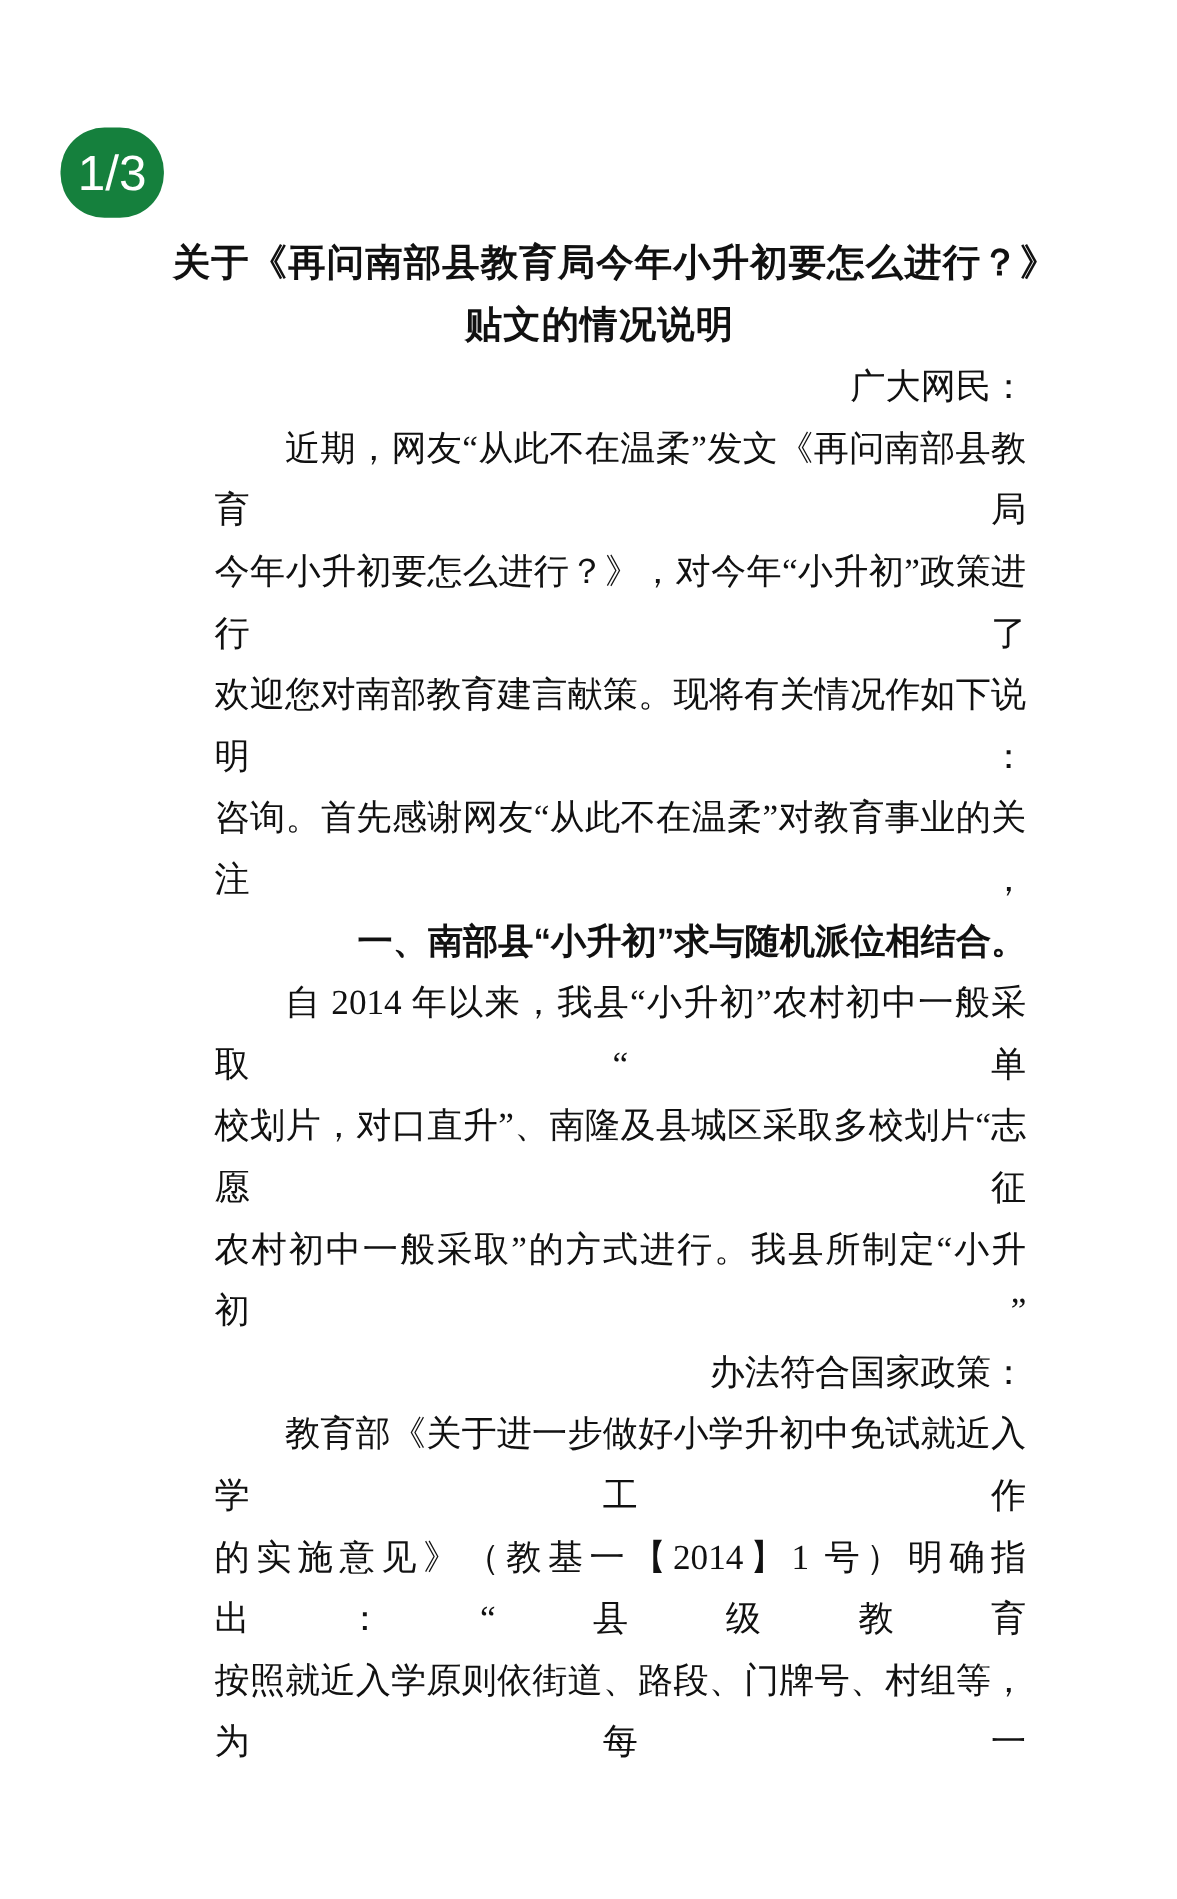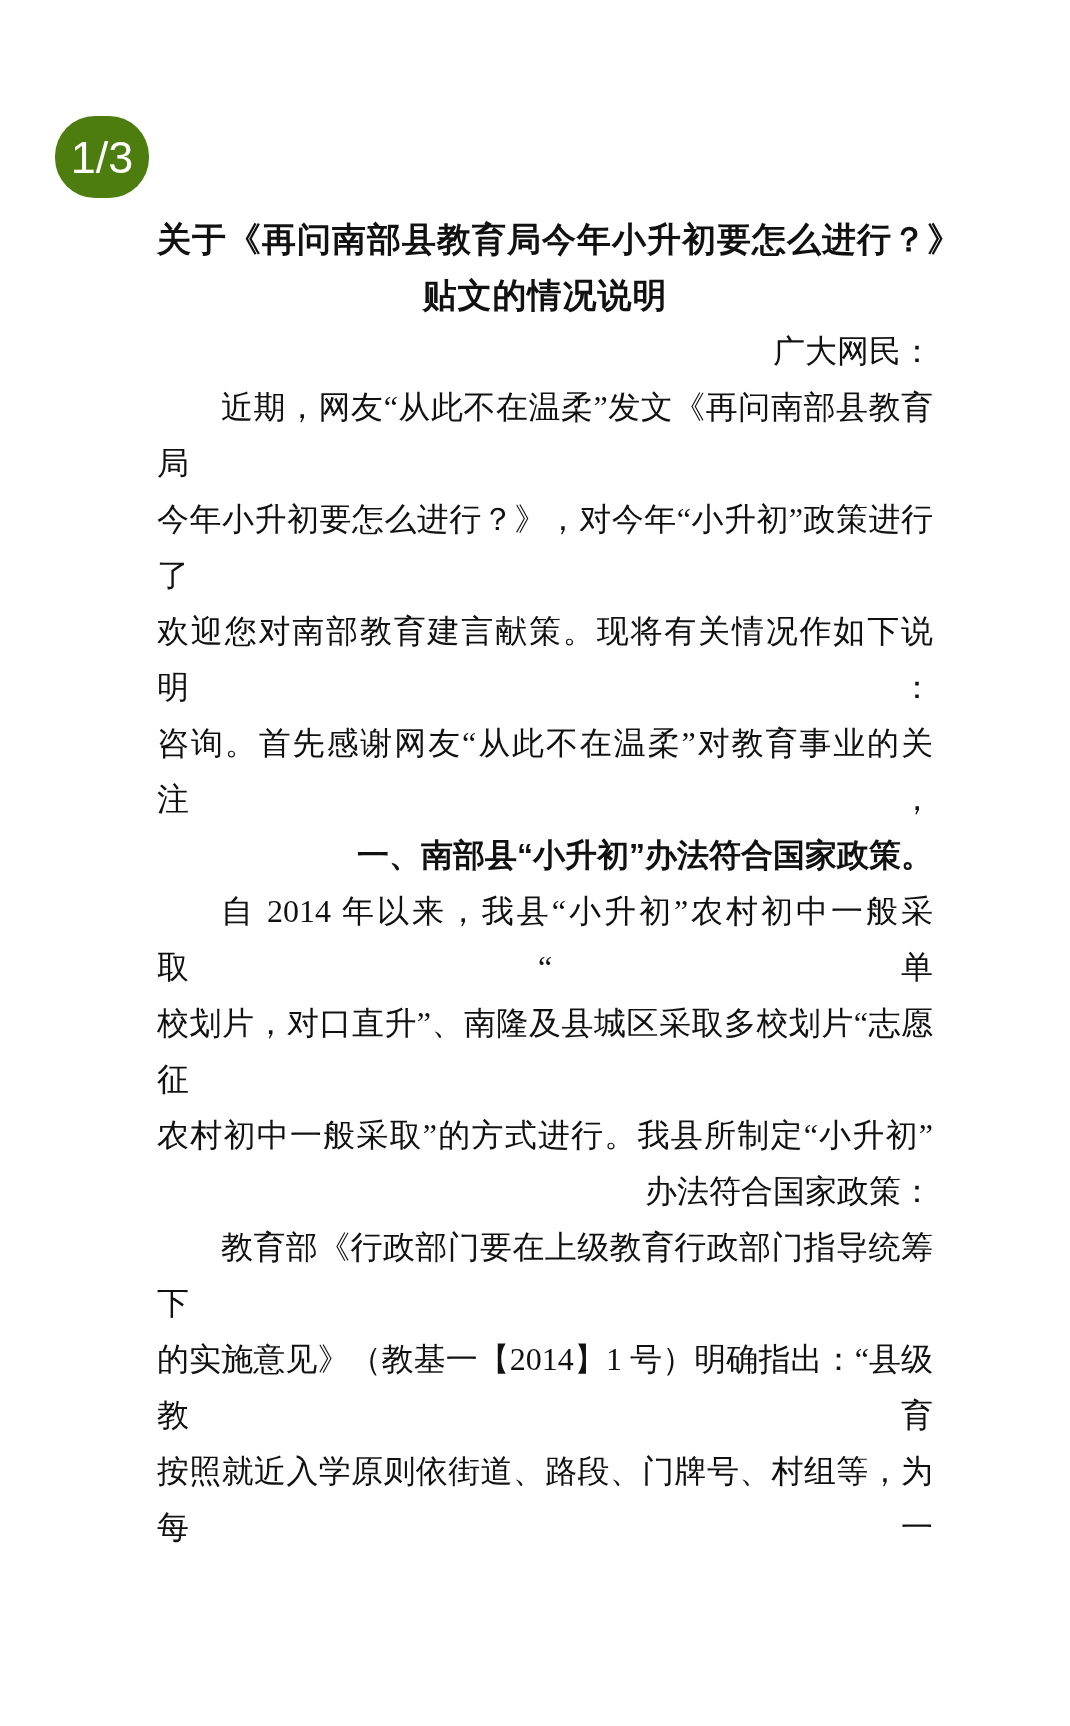--- a/index.html
+++ b/index.html
@@ -11,21 +11,21 @@
     color: #111111;
     font-family: "Liberation Serif", "DejaVu Serif", serif;
     overflow: hidden;
   }
   .page-indicator {
     position: absolute;
     left: 55px;
     top: 116px;
     width: 94px;
     height: 82px;
-    background: #4d7c0f;
+    background: #15803d;
     color: #ffffff;
     border-radius: 40px;
     display: flex;
     align-items: center;
     justify-content: center;
     font-family: "Liberation Sans", "DejaVu Sans", sans-serif;
     font-size: 45px;
     line-height: 1;
   }
   .doc {
@@ -51,20 +51,21 @@
     line-height: 56px;
     font-size: 32px;
     text-align: right;
     white-space: nowrap;
   }
   .fill {
     white-space: normal;
     text-align: justify;
     text-align-last: justify;
     text-justify: inter-character;
+    margin-left: 38px;
   }
   .indent { text-indent: 2em; }
   .bold {
     font-weight: bold;
     font-family: "Liberation Sans", "DejaVu Sans", sans-serif;
   }
 </style>
 </head>
 <body>
 
@@ -74,22 +75,22 @@
   <h1>
     <span class="title-line">关于《再问南部县教育局今年小升初要怎么进行？》</span>
     <span class="title-line">贴文的情况说明</span>
   </h1>
 
   <p class="line">广大网民：</p>
   <p class="line fill indent">近期，网友“从此不在温柔”发文《再问南部县教育局</p>
   <p class="line fill">今年小升初要怎么进行？》，对今年“小升初”政策进行了</p>
   <p class="line fill">欢迎您对南部教育建言献策。现将有关情况作如下说明：</p>
   <p class="line fill">咨询。首先感谢网友“从此不在温柔”对教育事业的关注，</p>
-  <p class="line bold indent">一、南部县“小升初”办法符合国家政策。</p>
+  <p class="line bold indent">一、南部县“小升初”求与随机派位相结合。</p>
   <p class="line fill indent">自 2014 年以来，我县“小升初”农村初中一般采取“单</p>
   <p class="line fill">校划片，对口直升”、南隆及县城区采取多校划片“志愿征</p>
   <p class="line fill">农村初中一般采取”的方式进行。我县所制定“小升初”</p>
   <p class="line">办法符合国家政策：</p>
-  <p class="line fill indent">教育部《行政部门要在上级教育行政部门指导统筹下</p>
+  <p class="line fill indent">教育部《关于进一步做好小学升初中免试就近入学工作</p>
   <p class="line fill">的实施意见》（教基一【2014】1 号）明确指出：“县级教育</p>
   <p class="line fill">按照就近入学原则依街道、路段、门牌号、村组等，为每一</p>
 
 </div>
 
 </body></html>

